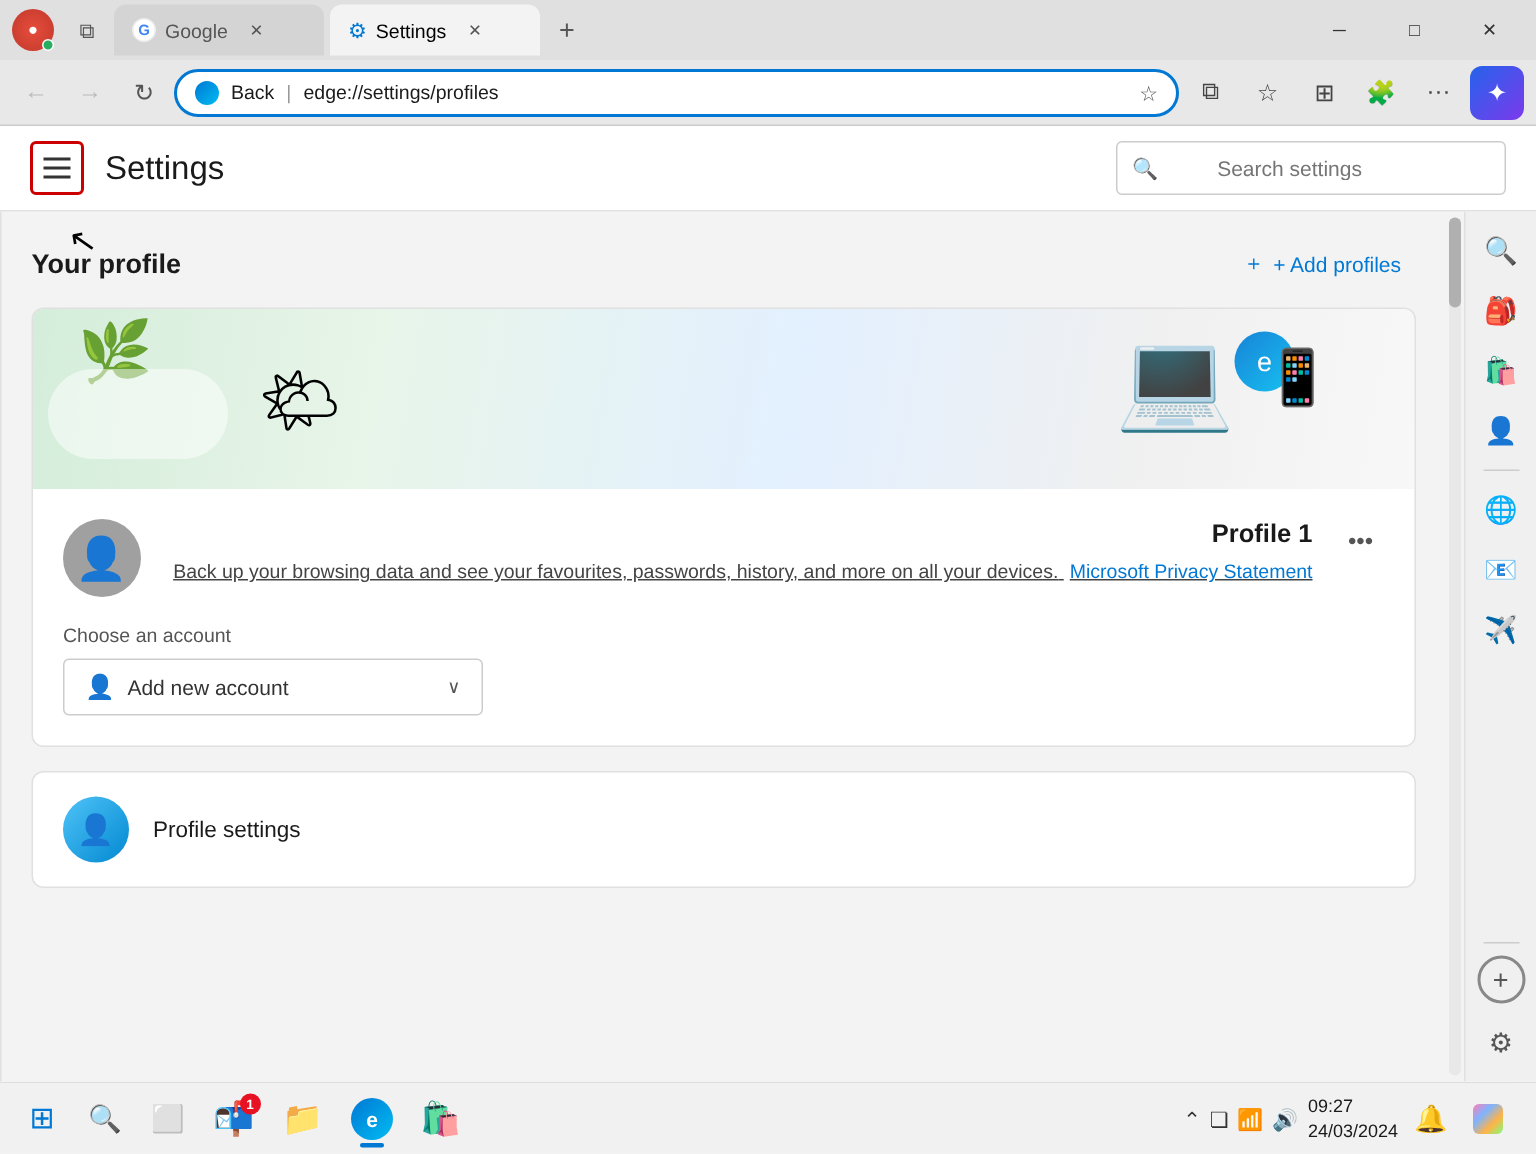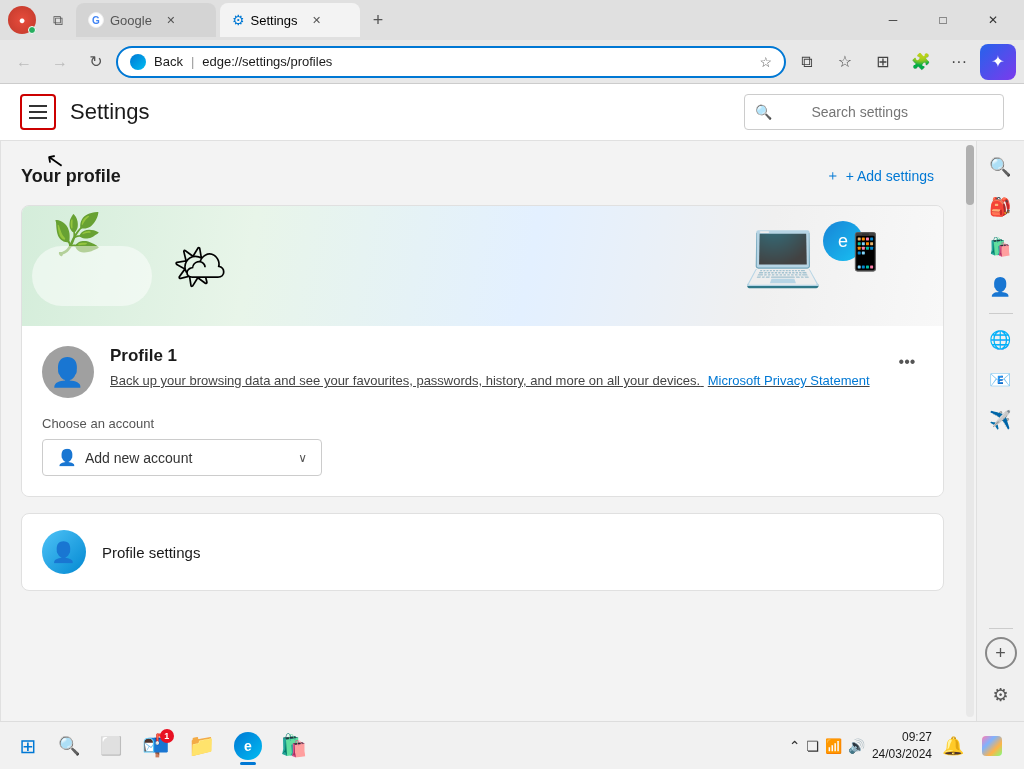--- a/index.html
+++ b/index.html
@@ -78,21 +78,21 @@
     <div style="display:flex;flex:1;overflow:hidden;">
 
       <div style="width:0;overflow:hidden;background:#f3f3f3;border-right:1px solid #e0e0e0;flex-shrink:0;"></div>
 
       <div style="flex:1;overflow-y:auto;padding:20px 20px;">
 
         <div style="display:flex;align-items:center;justify-content:space-between;margin-bottom:14px;">
           <span style="font-size:18px;font-weight:600;color:#1a1a1a;">Your profile</span>
           <div style="display:flex;align-items:center;gap:6px;font-size:14px;color:#0078d4;cursor:pointer;padding:6px 10px;border-radius:4px;">
             <span>＋</span>
-            <span style="font-size:14px;">+ Add settings</span>
+            <span style="font-size:14px;">+ Add profiles</span>
           </div>
         </div>
 
         <div style="border:1px solid #e0e0e0;border-radius:8px;overflow:hidden;margin-bottom:16px;">
 
           <div style="width:100%;height:120px;background:linear-gradient(100deg,#d4edda 0%,#e8f5e9 25%,#e3f0ff 55%,#f0f0f0 80%,#f8f8f8 100%);position:relative;overflow:hidden;">
 
             <div style="position:absolute;left:30px;top:5px;font-size:40px;opacity:0.9;">🌿</div>
 
             <div style="position:absolute;left:150px;top:35px;font-size:44px;">🌤</div>
@@ -104,21 +104,21 @@
             <div style="position:absolute;right:80px;top:15px;width:40px;height:40px;border-radius:50%;background:linear-gradient(135deg,#0078d4,#00bcf2);display:flex;align-items:center;justify-content:center;color:white;font-size:18px;opacity:0.9;">e</div>
 
             <div style="position:absolute;right:55px;top:25px;font-size:36px;">📱</div>
           </div>
 
           <div style="background:white;padding:20px;">
             <div style="display:flex;align-items:flex-start;gap:16px;">
               <div style="width:52px;height:52px;border-radius:50%;background:#a0a0a0;display:flex;align-items:center;justify-content:center;flex-shrink:0;">
                 <span style="font-size:28px;color:#f0f0f0;">👤</span>
               </div>
-              <div style="flex:1;">
+              <div style="flex:1;text-align:right;">
                 <div style="font-size:17px;font-weight:600;color:#1a1a1a;margin-bottom:5px;">Profile 1</div>
                 <div style="font-size:13px;color:#444;line-height:1.5;text-decoration:underline;">
                   <span>Back up your browsing data and see your favourites, passwords, history, and more on all your devices.</span>
                   <a style="color:#0078d4;text-decoration:none;margin-left:4px;">Microsoft Privacy Statement</a>
                 </div>
               </div>
               <div style="width:32px;height:32px;display:flex;align-items:center;justify-content:center;border-radius:4px;cursor:pointer;font-size:16px;color:#555;">•••</div>
             </div>
 
             <div style="margin-top:18px;">
@@ -180,21 +180,21 @@
     </div>
     <div style="width:44px;height:44px;display:flex;align-items:center;justify-content:center;cursor:pointer;border-radius:6px;font-size:22px;">🛍️</div>
 
     <div style="flex:1;"></div>
 
     <div style="display:flex;align-items:center;gap:6px;padding:0 8px;">
       <div style="font-size:14px;color:#333;cursor:pointer;">⌃</div>
       <div style="font-size:14px;color:#333;cursor:pointer;">❏</div>
       <div style="font-size:14px;color:#333;cursor:pointer;">📶</div>
       <div style="font-size:14px;color:#333;cursor:pointer;">🔊</div>
-      <div style="text-align:right;font-size:12px;color:#1a1a1a;line-height:1.4;cursor:pointer;">
+      <div style="font-size:12px;color:#1a1a1a;line-height:1.4;cursor:pointer;">
         <div>09:27</div>
         <div>24/03/2024</div>
       </div>
       <div style="width:32px;height:32px;display:flex;align-items:center;justify-content:center;cursor:pointer;font-size:18px;">🔔</div>
       <div style="width:32px;height:32px;display:flex;align-items:center;justify-content:center;cursor:pointer;">
         <div style="width:20px;height:20px;background:linear-gradient(135deg,#ff7eb3,#7eb3ff,#ffb347,#7eff7e);border-radius:4px;"></div>
       </div>
     </div>
   </div>
 

